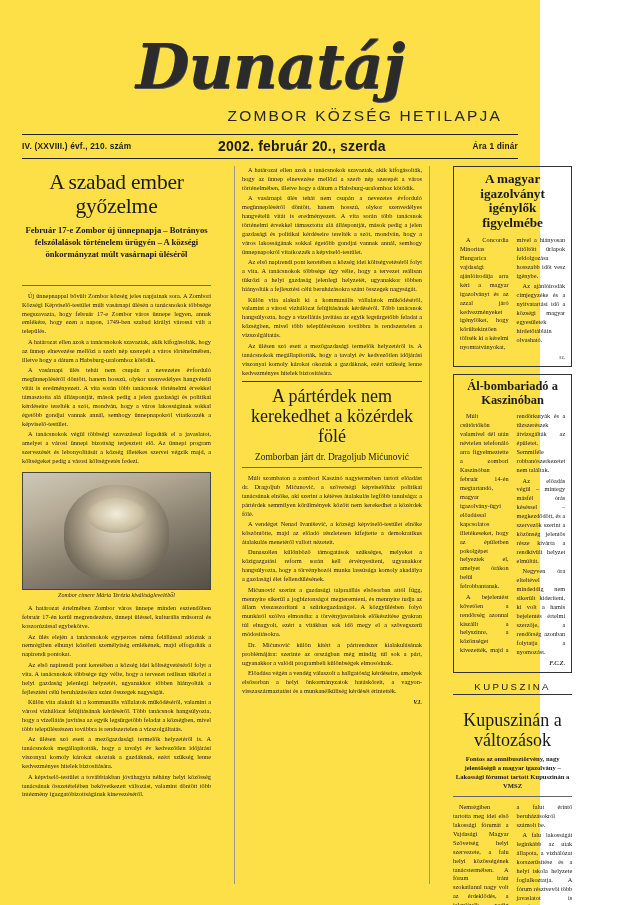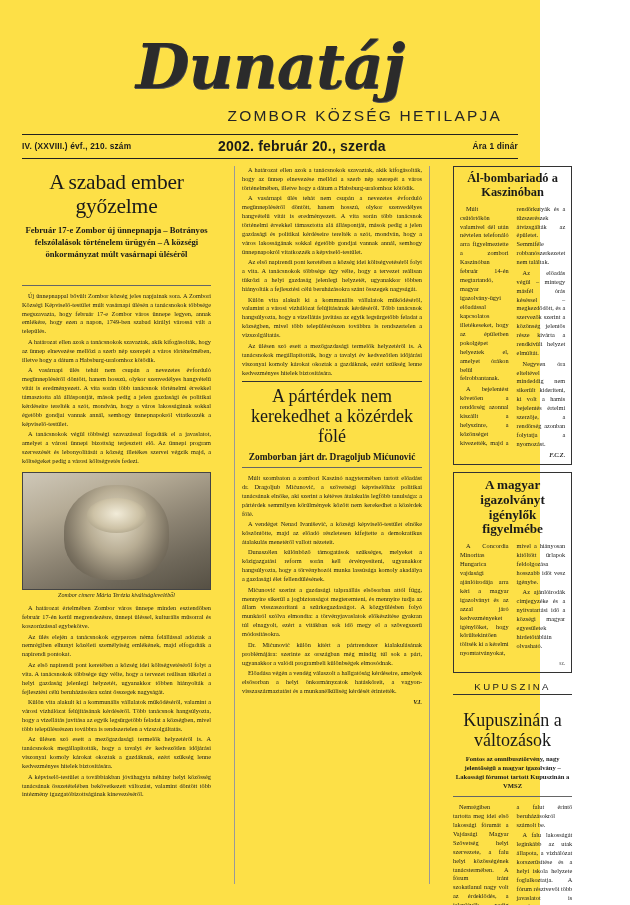--- a/index.html
+++ b/index.html
@@ -237,21 +237,21 @@
   }
   .story-deck {
     font-size: 6.6px;
     font-weight: bold;
     text-align: center;
     line-height: 1.35;
     margin: 0 0 5px 0;
   }
   .subhead-ctr {
     font-size: 9.4px;
-    font-weight: bold;
+    font-weight: normal;
     text-align: center;
     margin: 4px 0 5px 0;
   }
   .rule-box {
     border: 0;
     border-top: 1px solid #333;
     margin: 4px 0;
   }
 </style>
 </head>
@@ -324,37 +324,37 @@
           <p>Dr. Mićunović külön kitért a pártrendszer kialakulásának problémájára: szerinte az országban még mindig túl sok a párt, ugyanakkor a valódi programbeli különbségek elmosódnak.</p>
           <p>Előadása végén a vendég válaszolt a hallgatóság kérdéseire, amelyek elsősorban a helyi önkormányzatok hatásköreit, a vagyon-visszaszármaztatást és a munkanélküliség kérdését érintették.</p>
         </div>
         <div class="sign">V.I.</div>
       </div>
     </div>
 
     <div class="col-right">
 
       <div class="boxed">
+        <div class="box-head lg">A magyar igazolványt igénylők figyelmébe</div>
+        <div class="body-2col">
+          <p>A Concordia Minoritas Hungarica vajdasági ajánlóirodája arra kéri a magyar igazolványt és az azzal járó kedvezményeket igénylőket, hogy körültekintően töltsék ki a kérelmi nyomtatványokat, mivel a hiányosan kitöltött űrlapok feldolgozása hosszabb időt vesz igénybe.</p>
+          <p>Az ajánlóirodák címjegyzéke és a nyitvatartási idő a községi magyar egyesületek hirdetőtábláin olvasható.</p>
+        </div>
+        <div class="tiny-sign">sz.</div>
+      </div>
+
+      <div class="boxed">
         <div class="box-head">Ál-bombariadó a Kaszinóban</div>
         <div class="body-2col">
           <p>Múlt csütörtökön valamivel dél után névtelen telefonáló arra figyelmeztette a zombori Kaszinóban február 14-én megtartandó, magyar igazolvány-ügyi előadással kapcsolatos illetékeseket, hogy az épületben pokolgépet helyeztek el, amelyet órákon belül felrobbantanak.</p>
           <p>A bejelentést követően a rendőrség azonnal kiszállt a helyszínre, a közönséget kivezették, majd a rendőrkutyák és a tűzszerészek átvizsgálták az épületet. Semmiféle robbanószerkezetet nem találtak.</p>
           <p>Az előadás végül – mintegy másfél órás késéssel – megkezdődött, és a szervezők szerint a közönség jelentős része kivárta a rendkívüli helyzet elmúltát.</p>
           <p>Negyven óra elteltével mindeddig nem sikerült kideríteni, ki volt a hamis bejelentés értelmi szerzője, a rendőrség azonban folytatja a nyomozást.</p>
         </div>
         <div class="sign">F.C.Z.</div>
-      </div>
-
-      <div class="boxed">
-        <div class="box-head lg">A magyar igazolványt igénylők figyelmébe</div>
-        <div class="body-2col">
-          <p>A Concordia Minoritas Hungarica vajdasági ajánlóirodája arra kéri a magyar igazolványt és az azzal járó kedvezményeket igénylőket, hogy körültekintően töltsék ki a kérelmi nyomtatványokat, mivel a hiányosan kitöltött űrlapok feldolgozása hosszabb időt vesz igénybe.</p>
-          <p>Az ajánlóirodák címjegyzéke és a nyitvatartási idő a községi magyar egyesületek hirdetőtábláin olvasható.</p>
-        </div>
-        <div class="tiny-sign">sz.</div>
       </div>
 
       <div>
         <div class="kicker">KUPUSZINA</div>
         <div class="story-head">Kupuszinán a változások</div>
         <div class="story-deck">Fontos az omnibusztörvény, nagy jelentőségű a magyar igazolvány – Lakossági fórumot tartott Kupuszinán a VMSZ</div>
         <hr class="hr-thin">
         <div class="body-2col">
           <p>Nemrégiben tartotta meg idei első lakossági fórumát a Vajdasági Magyar Szövetség helyi szervezete, a falu helyi közösségének tanácstermében. A fórum iránt szokatlanul nagy volt az érdeklődés, a jelenlévők pedig elsősorban a magyar igazolvány igénylésének gyakorlati tudnivalói iránt érdeklődtek.</p>
           <p>Mecsika Mihály, a helyi alapszervezet elnöke tájékoztatta a megjelenteket a lehetőségekről, majd a kedvezményekről szólva kitért a közlekedési, gyógykezelési, és oktatási, művelődési támogatásokra is.</p>

